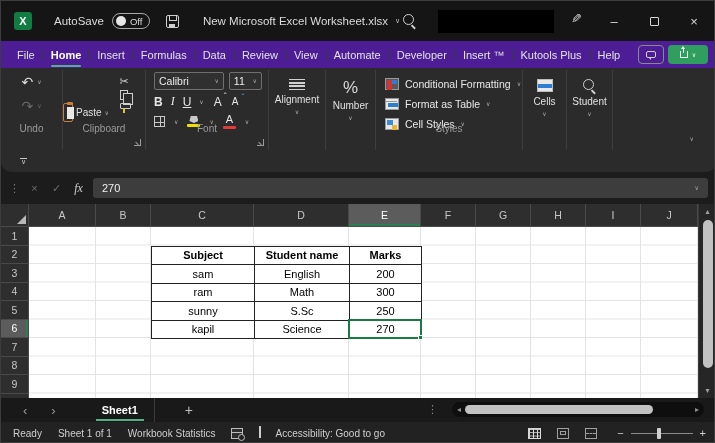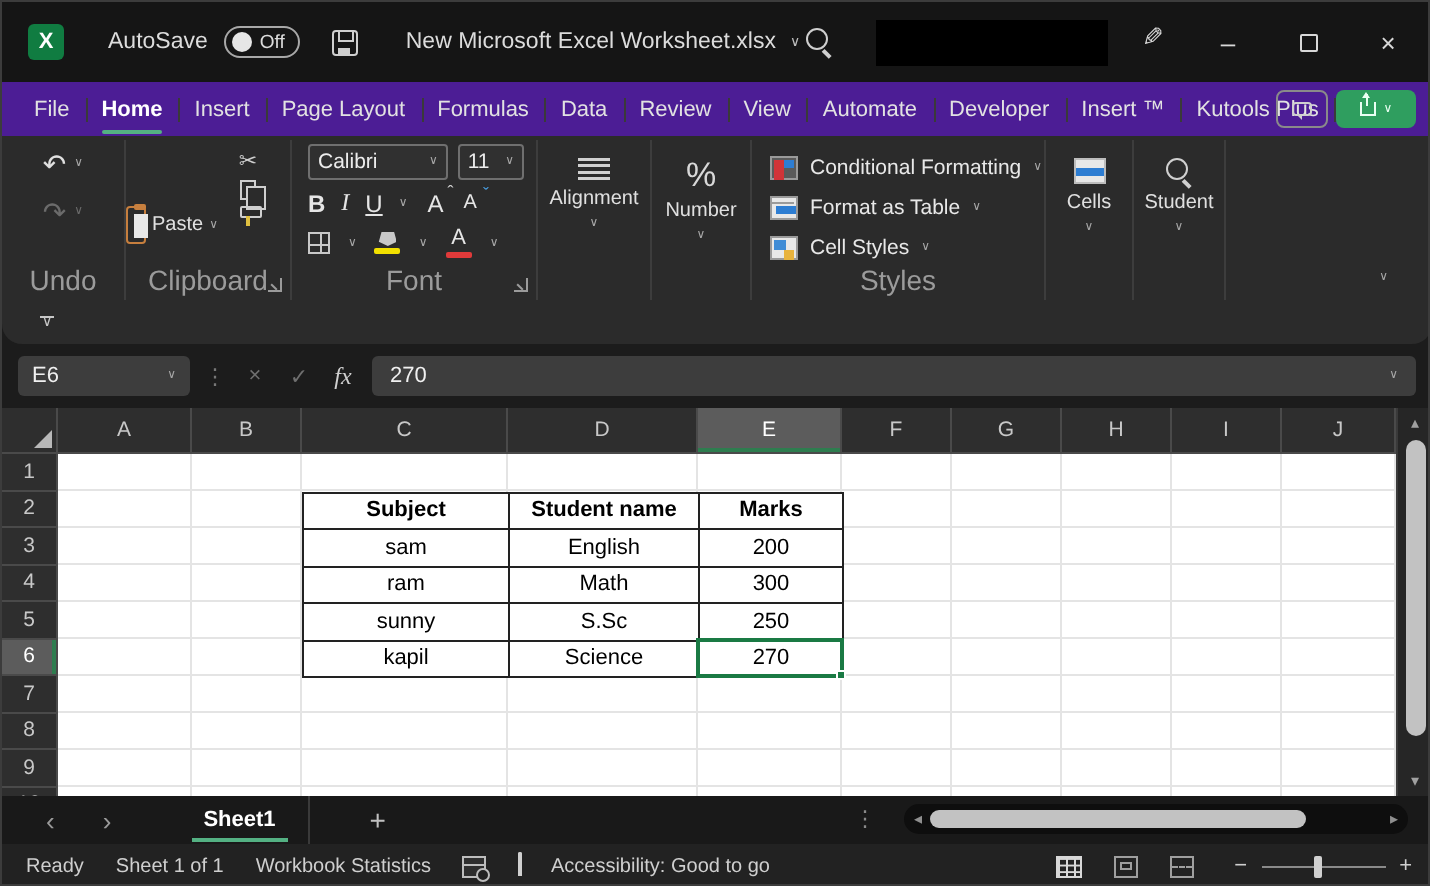--- a/index.html
+++ b/index.html
@@ -48,21 +48,21 @@
   .share-glyph { width:8px; height:7px; border:1.2px solid #eafff3; border-top:none; position:relative; }
   .share-glyph::before { content:""; position:absolute; left:2.2px; top:-4px; width:1.2px; height:6px; background:#eafff3; }
   .share-glyph::after { content:""; position:absolute; left:0.5px; top:-5px; width:0; height:0;
                         border-left:2.5px solid transparent; border-right:2.5px solid transparent; border-bottom:3px solid #eafff3; }
   .share-chev { font-size:6px; color:#eafff3; }
 
   
   .ribbon { position:absolute; top:67px; left:0; width:715px; height:104px; background:#2b2b2b; border-radius:0 0 10px 10px; }
   .rgroups { position:relative; display:flex; height:82px; padding-top:2px; }
   .rgroup { position:relative; height:100%; border-right:1px solid #3d3d3d; flex:none; }
-  .glabel { position:absolute; bottom:2px; left:0; right:0; text-align:center; font-size:14px; color:#9b9b9b; }
+  .glabel { position:absolute; bottom:16px; left:0; right:0; text-align:center; font-size:10px; color:#9b9b9b; }
   .launcher { position:absolute; bottom:4px; right:4px; width:7px; height:7px;
               border-right:1px solid #9b9b9b; border-bottom:1px solid #9b9b9b; }
   .launcher::before { content:""; position:absolute; right:1px; bottom:1px; width:4px; height:1px; background:#9b9b9b; transform:rotate(45deg); }
   .chev { font-size:6px; color:#a8a8a8; line-height:1; }
 
   .undo-row { display:flex; align-items:center; justify-content:center; gap:4px; height:24px; font-size:14px; color:#e0e0e0; }
   .undo-row.dim { color:#6b6b6b; }
   .undo-row.dim .chev { color:#6b6b6b; }
 
   .clip-wrap { display:flex; height:100%; }
@@ -238,21 +238,20 @@
           <div class="max-glyph"></div>
         </div>
       <div class="win-btn">×</div>
     </div>
   </div>
 
   <div class="menubar">
     <span class="mtab">File</span>
     <span class="mtab active">Home</span>
     <span class="mtab">Insert</span>
-    <span class="mtab">Page Layout</span>
     <span class="mtab">Formulas</span>
     <span class="mtab">Data</span>
     <span class="mtab">Review</span>
     <span class="mtab">View</span>
     <span class="mtab">Automate</span>
     <span class="mtab">Developer</span>
     <span class="mtab">Insert ™</span>
     <span class="mtab">Kutools Plus</span>
     <span class="mtab">Help</span>
     <div class="comment-btn">
@@ -399,24 +398,20 @@
 
     <div class="ribbon-foot">
       <div class="collapse-icon">
         <div class="bar"></div>
         <span class="chev">∨</span>
       </div>
     </div>
   </div>
 
   <div class="fxbar">
-    <div class="namebox">
-      <span>E6</span>
-      <span class="chev">∨</span>
-    </div>
     <span class="fx-dots">⋮</span>
     <span class="fxbtn">×</span>
     <span class="fxbtn">✓</span>
     <span class="fxbtn fx">fx</span>
     <div class="formula-input">
       <span>270</span>
       <span class="chev">∨</span>
     </div>
   </div>
 

